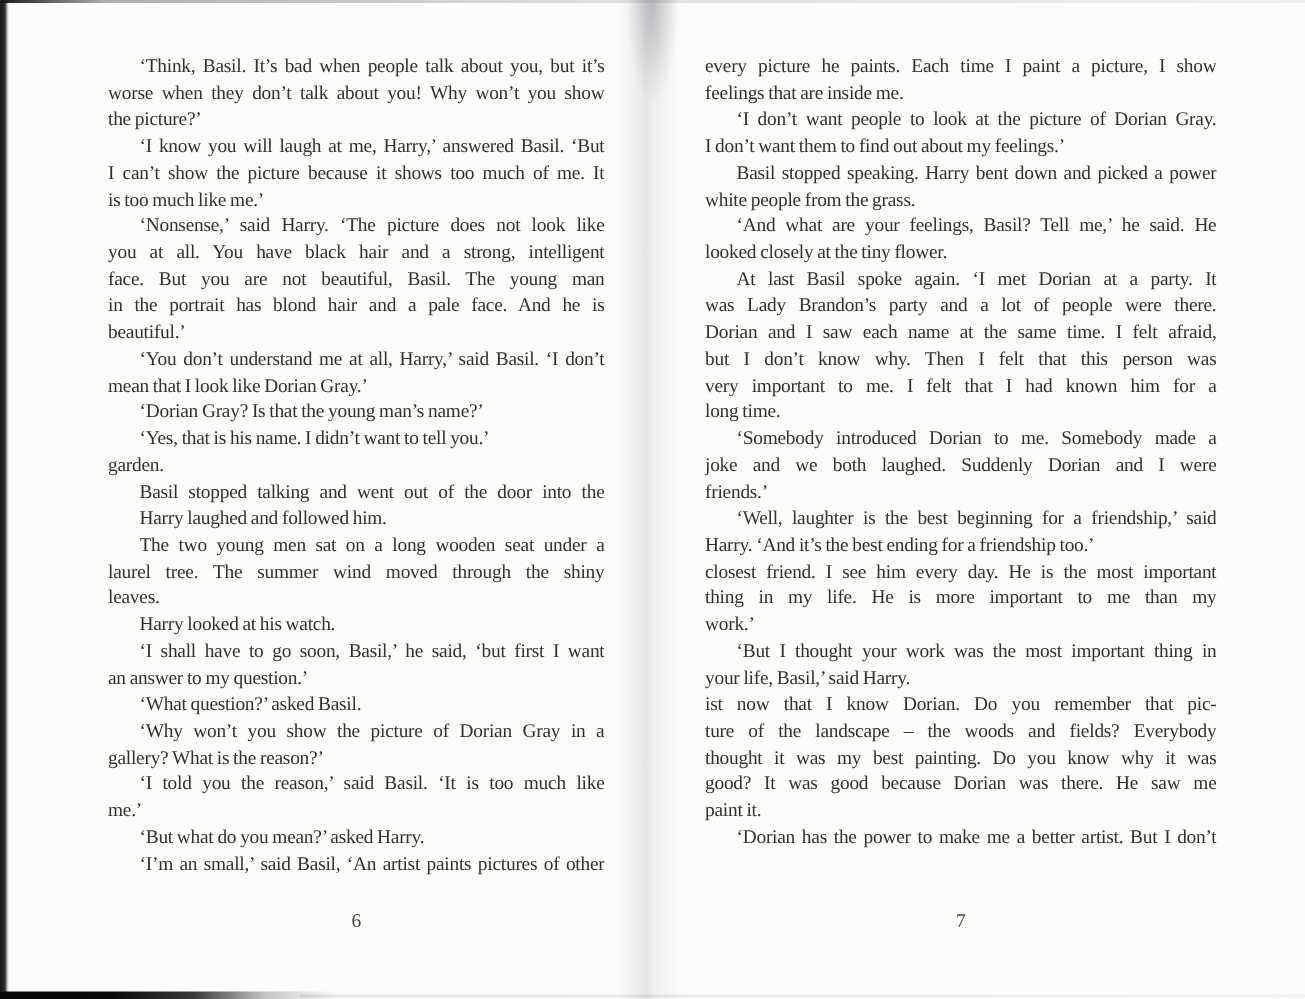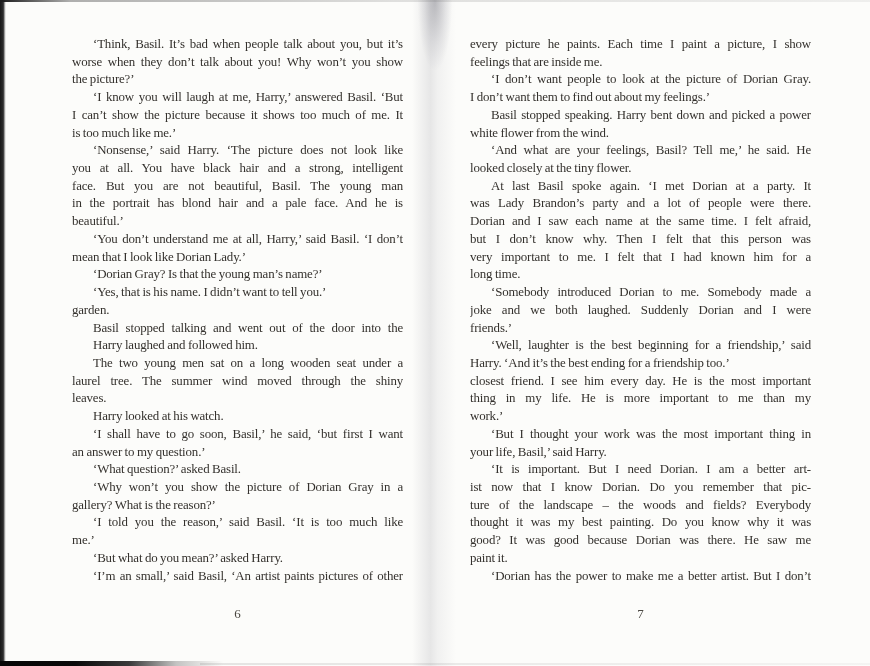--- a/index.html
+++ b/index.html
@@ -67,21 +67,21 @@
         <div class="line">the picture?’</div>
         <div class="line indent just">‘I know you will laugh at me, Harry,’ answered Basil. ‘But</div>
         <div class="line just">I can’t show the picture because it shows too much of me. It</div>
         <div class="line">is too much like me.’</div>
         <div class="line indent just">‘Nonsense,’ said Harry. ‘The picture does not look like</div>
         <div class="line just">you at all. You have black hair and a strong, intelligent</div>
         <div class="line just">face. But you are not beautiful, Basil. The young man</div>
         <div class="line just">in the portrait has blond hair and a pale face. And he is</div>
         <div class="line">beautiful.’</div>
         <div class="line indent just">‘You don’t understand me at all, Harry,’ said Basil. ‘I don’t</div>
-        <div class="line">mean that I look like Dorian Lady.’</div>
+        <div class="line">mean that I look like Dorian Gray.’</div>
         <div class="line indent">‘Dorian Gray? Is that the young man’s name?’</div>
         <div class="line indent">‘Yes, that is his name. I didn’t want to tell you.’</div>
         <div class="line">garden.</div>
         <div class="line indent just">Basil stopped talking and went out of the door into the</div>
         <div class="line indent">Harry laughed and followed him.</div>
         <div class="line indent just">The two young men sat on a long wooden seat under a</div>
         <div class="line just">laurel tree. The summer wind moved through the shiny</div>
         <div class="line">leaves.</div>
         <div class="line indent">Harry looked at his watch.</div>
         <div class="line indent just">‘I shall have to go soon, Basil,’ he said, ‘but first I want</div>
@@ -97,40 +97,39 @@
     <div class="pagenum">6</div>
   </div>
 
   <div class="page page-right">
     <div class="textblock">
         <div class="line just">every picture he paints. Each time I paint a picture, I show</div>
         <div class="line">feelings that are inside me.</div>
         <div class="line indent just">‘I don’t want people to look at the picture of Dorian Gray.</div>
         <div class="line">I don’t want them to find out about my feelings.’</div>
         <div class="line indent just">Basil stopped speaking. Harry bent down and picked a power</div>
-        <div class="line">white flower from the wind.</div>
+        <div class="line">white people from the grass.</div>
         <div class="line indent just">‘And what are your feelings, Basil? Tell me,’ he said. He</div>
         <div class="line">looked closely at the tiny flower.</div>
         <div class="line indent just">At last Basil spoke again. ‘I met Dorian at a party. It</div>
         <div class="line just">was Lady Brandon’s party and a lot of people were there.</div>
         <div class="line just">Dorian and I saw each name at the same time. I felt afraid,</div>
         <div class="line just">but I don’t know why. Then I felt that this person was</div>
         <div class="line just">very important to me. I felt that I had known him for a</div>
         <div class="line">long time.</div>
         <div class="line indent just">‘Somebody introduced Dorian to me. Somebody made a</div>
         <div class="line just">joke and we both laughed. Suddenly Dorian and I were</div>
         <div class="line">friends.’</div>
         <div class="line indent just">‘Well, laughter is the best beginning for a friendship,’ said</div>
         <div class="line">Harry. ‘And it’s the best ending for a friendship too.’</div>
         <div class="line just">closest friend. I see him every day. He is the most important</div>
         <div class="line just">thing in my life. He is more important to me than my</div>
         <div class="line">work.’</div>
         <div class="line indent just">‘But I thought your work was the most important thing in</div>
         <div class="line">your life, Basil,’ said Harry.</div>
-        <div class="line indent just">‘It is important. But I need Dorian. I am a better art-</div>
         <div class="line just">ist now that I know Dorian. Do you remember that pic-</div>
         <div class="line just">ture of the landscape – the woods and fields? Everybody</div>
         <div class="line just">thought it was my best painting. Do you know why it was</div>
         <div class="line just">good? It was good because Dorian was there. He saw me</div>
         <div class="line">paint it.</div>
         <div class="line indent just">‘Dorian has the power to make me a better artist. But I don’t</div>
       </div>
     <div class="pagenum">7</div>
   </div>
 

